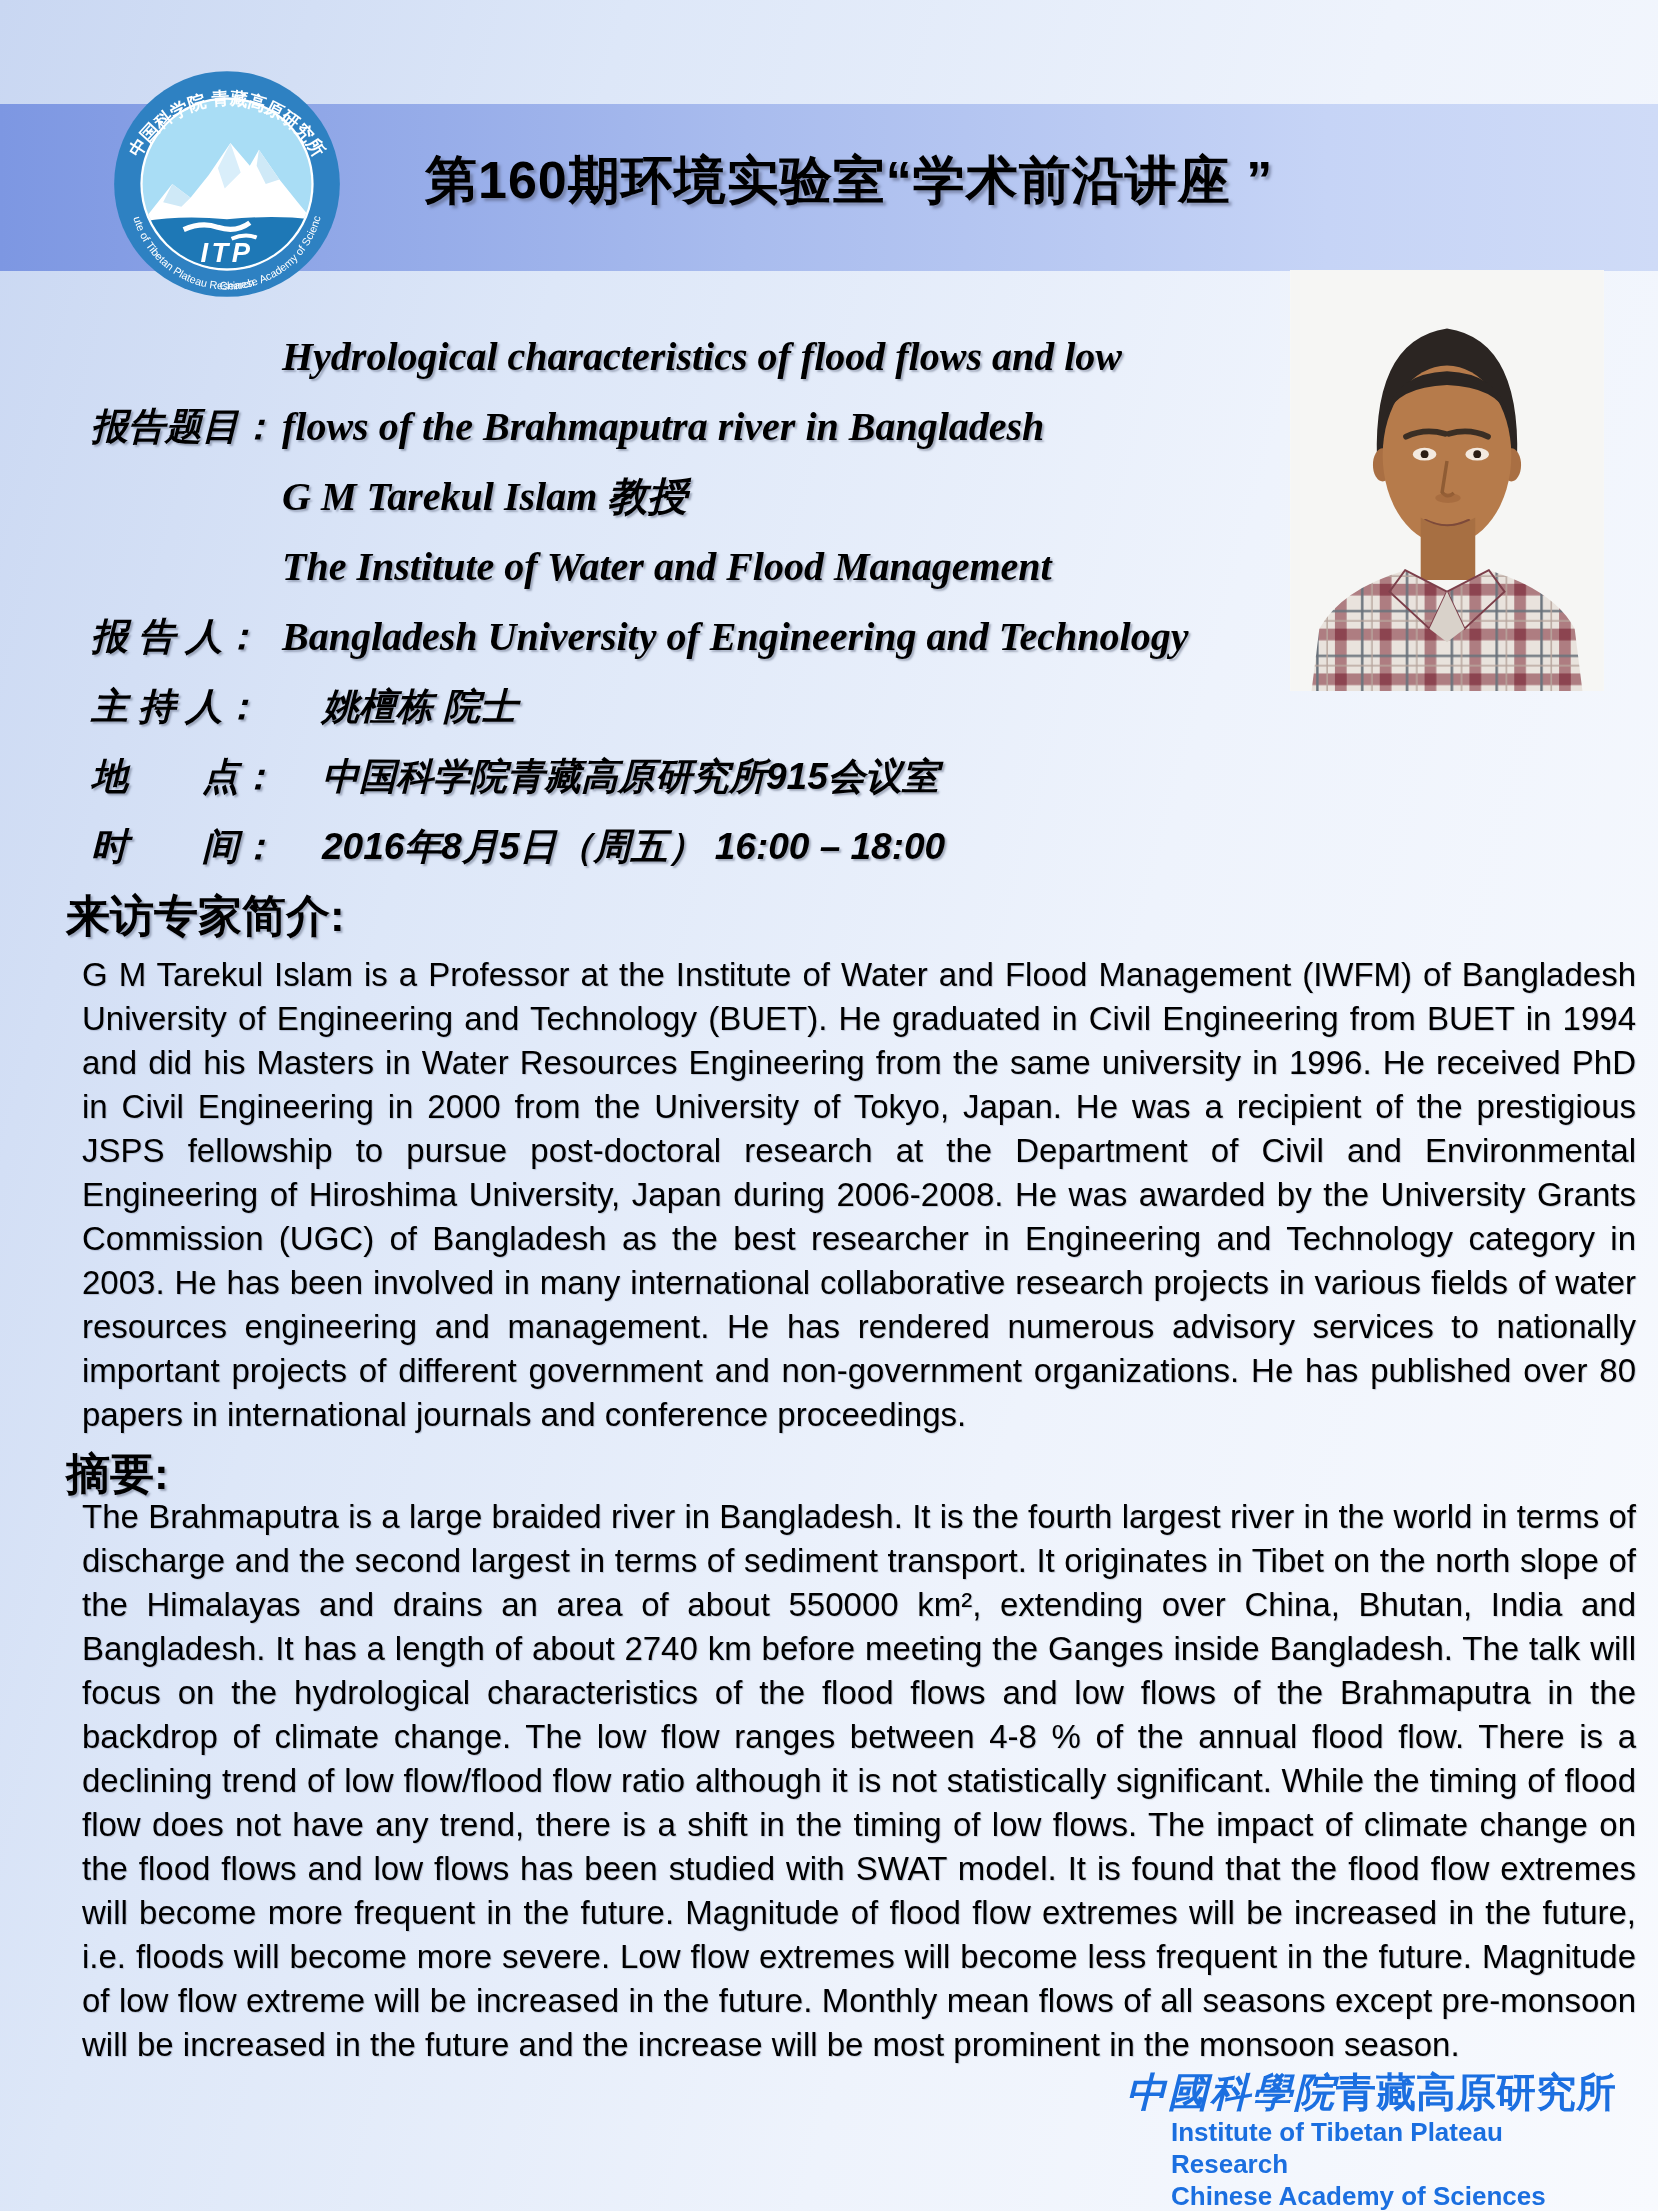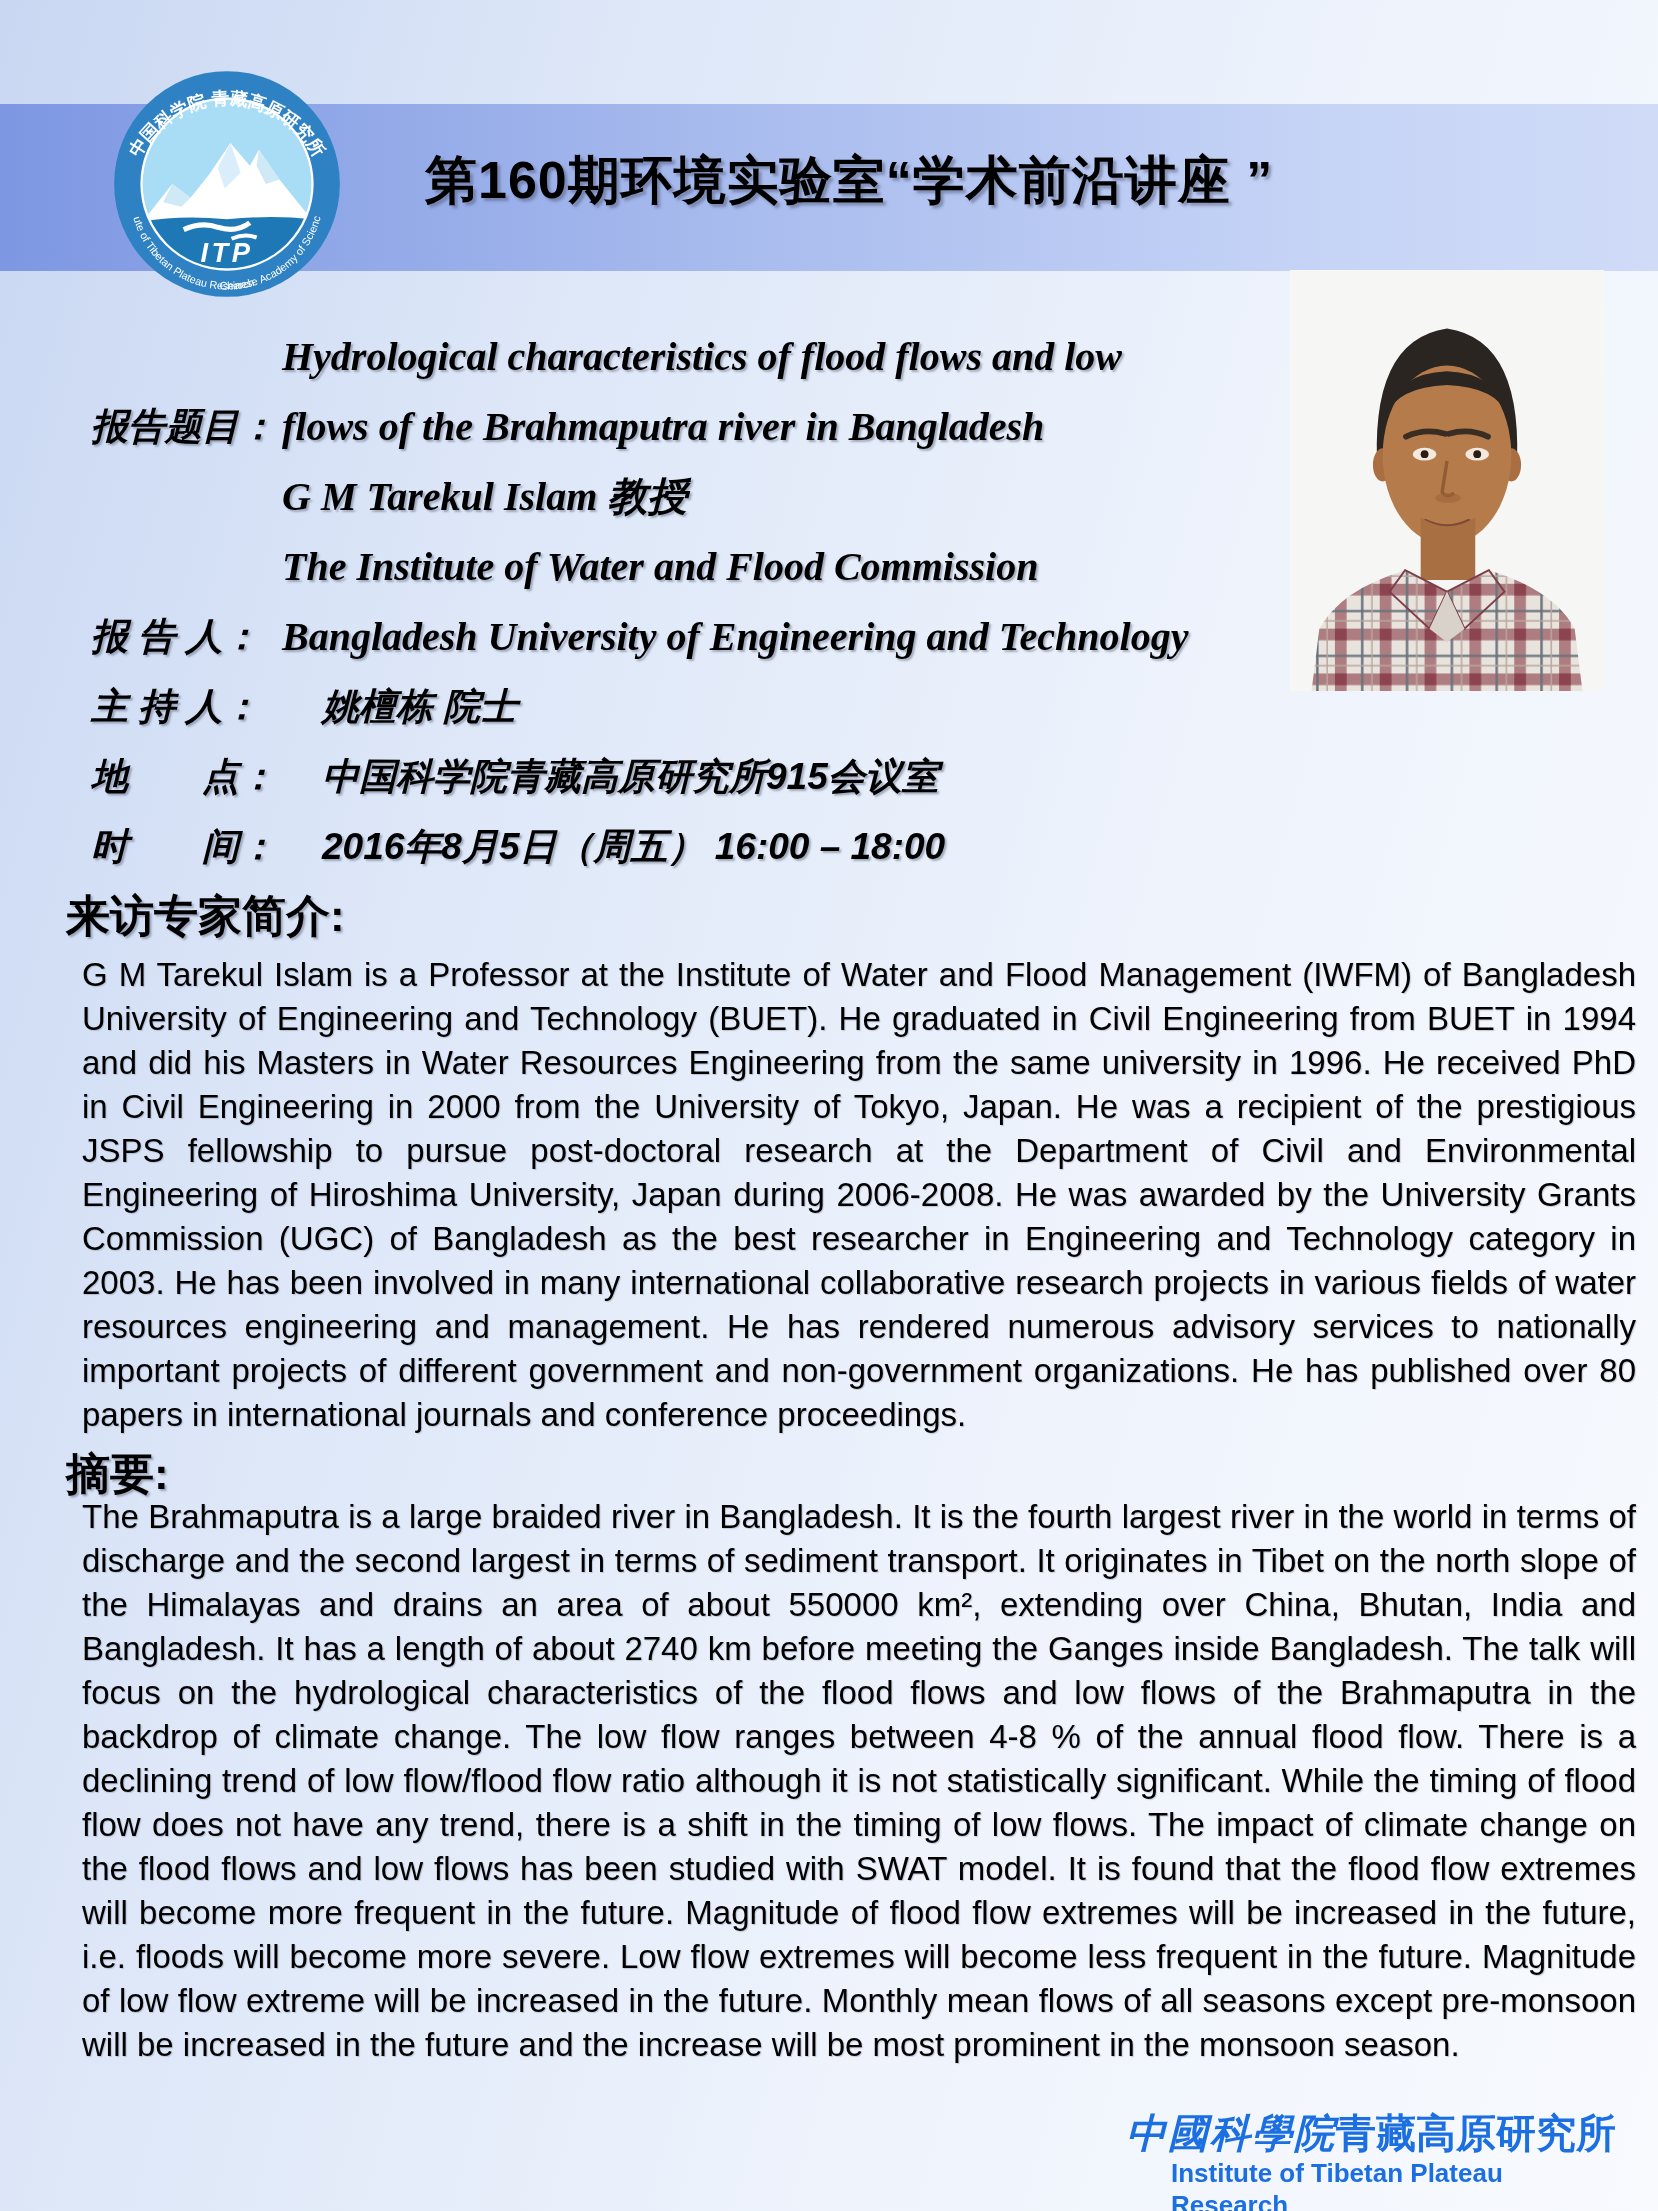--- a/index.html
+++ b/index.html
@@ -37,21 +37,21 @@
     font-family:Liberation Sans, sans-serif;
     text-shadow:1px 1px 1px rgba(110,120,145,.35);
   }
   .bio-para{top:953px;font-size:33px;line-height:44px;}
   .abs-para{top:1495px;font-size:33px;line-height:44px;}
   .photo{
     position:absolute;left:1290px;top:270px;width:314px;height:421px;
     background:#fbfbf9;
   }
   .footer{position:absolute;left:1126px;top:2069px;width:488px;color:#1b6fe0;}
-  .footer-cn{font-size:40px;font-weight:bold;white-space:nowrap;line-height:47px;margin-top:41px;}
+  .footer-cn{font-size:40px;font-weight:bold;white-space:nowrap;line-height:47px;}
   .footer-cn .script{font-family:"Liberation Serif",serif;font-style:italic;letter-spacing:2px;}
   .footer-en{padding-left:45px;font-size:26px;font-weight:bold;line-height:32px;}
 </style>
 </head>
 <body>
 
 <div class="page">
 
   <div class="band"></div>
 
@@ -143,21 +143,21 @@
       <span class="dlabel">报告题目：</span>
       <div class="dlines">
         <div class="dval en">Hydrological characteristics of flood flows and low</div>
         <div class="dval en">flows of the Brahmaputra river in Bangladesh</div>
       </div>
     </div>
     <div class="drow">
       <span class="dlabel">报 告 人：</span>
       <div class="dlines">
         <div class="dval en">G M Tarekul Islam 教授</div>
-        <div class="dval en">The Institute of Water and Flood Commission</div>
+        <div class="dval en">The Institute of Water and Flood Management</div>
         <div class="dval en">Bangladesh University of Engineering and Technology</div>
       </div>
     </div>
     <div class="drow">
       <span class="dlabel">主 持 人：</span>
       <div class="dlines">
         <div class="dval cn">姚檀栋 院士</div>
       </div>
     </div>
     <div class="drow">

